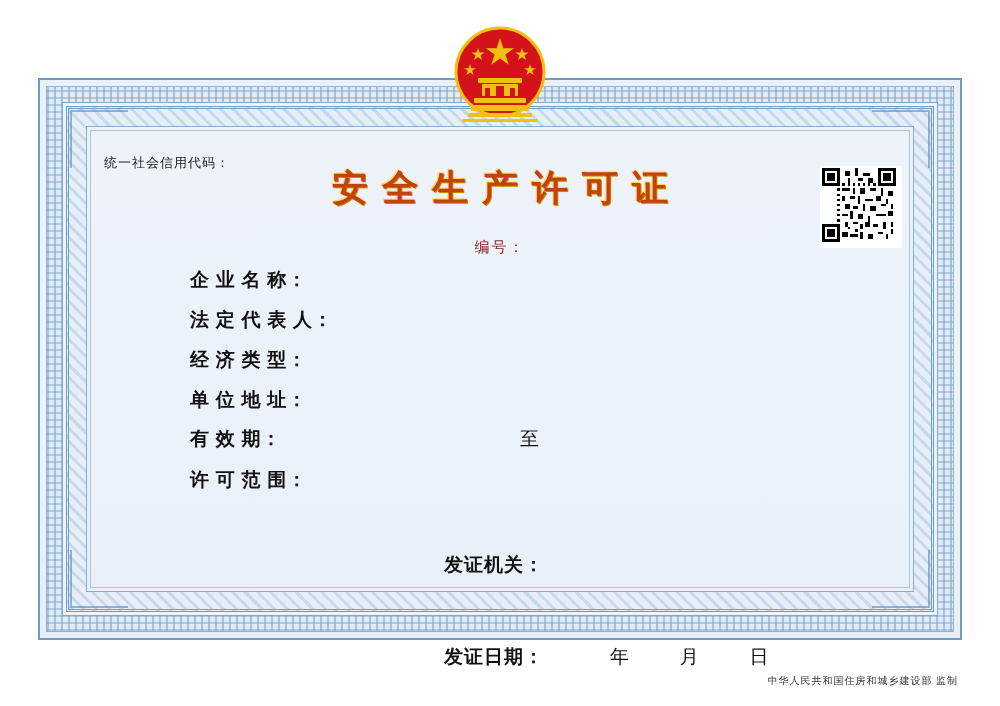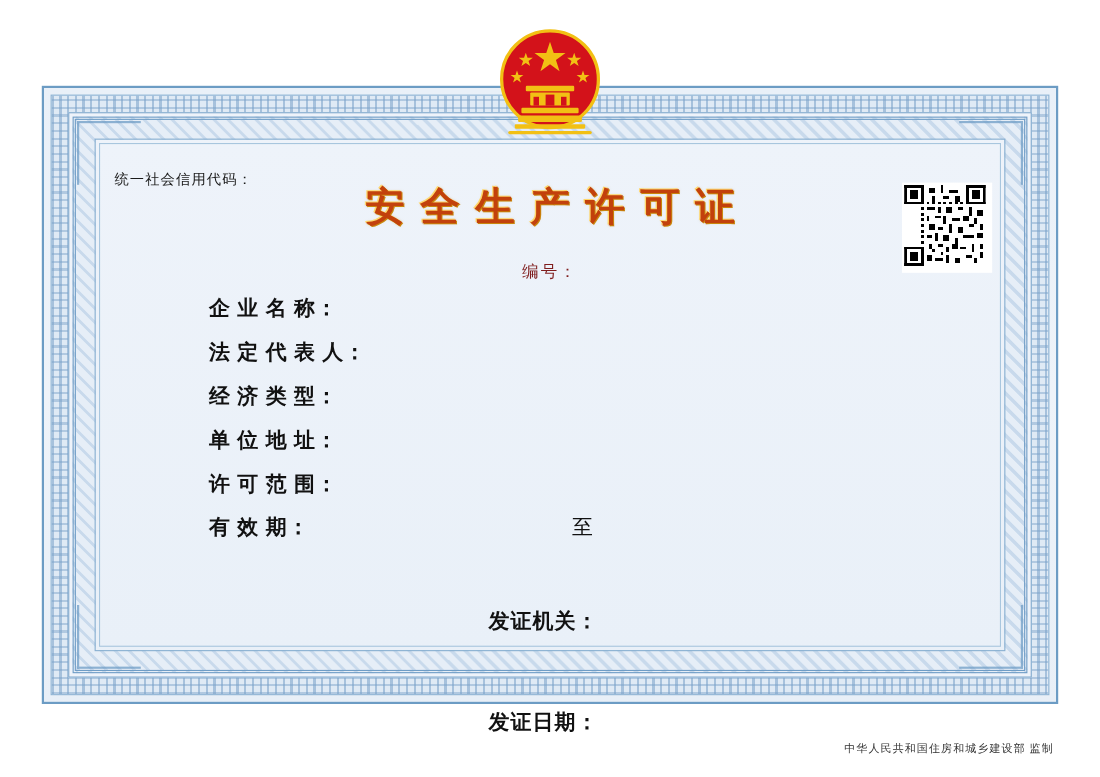--- a/index.html
+++ b/index.html
@@ -424,40 +424,45 @@
       </div>
       <div class="field-row">
         <div class="field-label">经 济 类 型：</div>
         <div class="field-value"></div>
       </div>
       <div class="field-row">
         <div class="field-label">单 位 地 址：</div>
         <div class="field-value"></div>
       </div>
       <div class="field-row">
-        <div class="field-label">许 可 范 围：</div>
-        <div class="field-value"></div>
-      </div>
-      <div class="field-row">
         <div class="field-label">有      效      期：</div>
         <div class="field-value">
           <span></span>
           <span class="sep">至</span>
         </div>
       </div>
+      <div class="field-row">
+        <div class="field-label">许 可 范 围：</div>
+        <div class="field-value"></div>
+      </div>
     </div>
 
     <div class="issuer-block">
       <div class="issuer-row">
         <span class="issuer-label">发证机关：</span>
         <span class="issuer-value"></span>
       </div>
       <div class="issuer-row">
         <span class="issuer-label">发证日期：</span>
         <span class="issuer-value"></span>
+        <span class="date-units">
+          <span>年</span>
+          <span>月</span>
+          <span>日</span>
+        </span>
       </div>
     </div>
 
   </div>
 
   <div class="footer-note">中华人民共和国住房和城乡建设部  监制</div>
 
 </div>
 
 </body></html>

